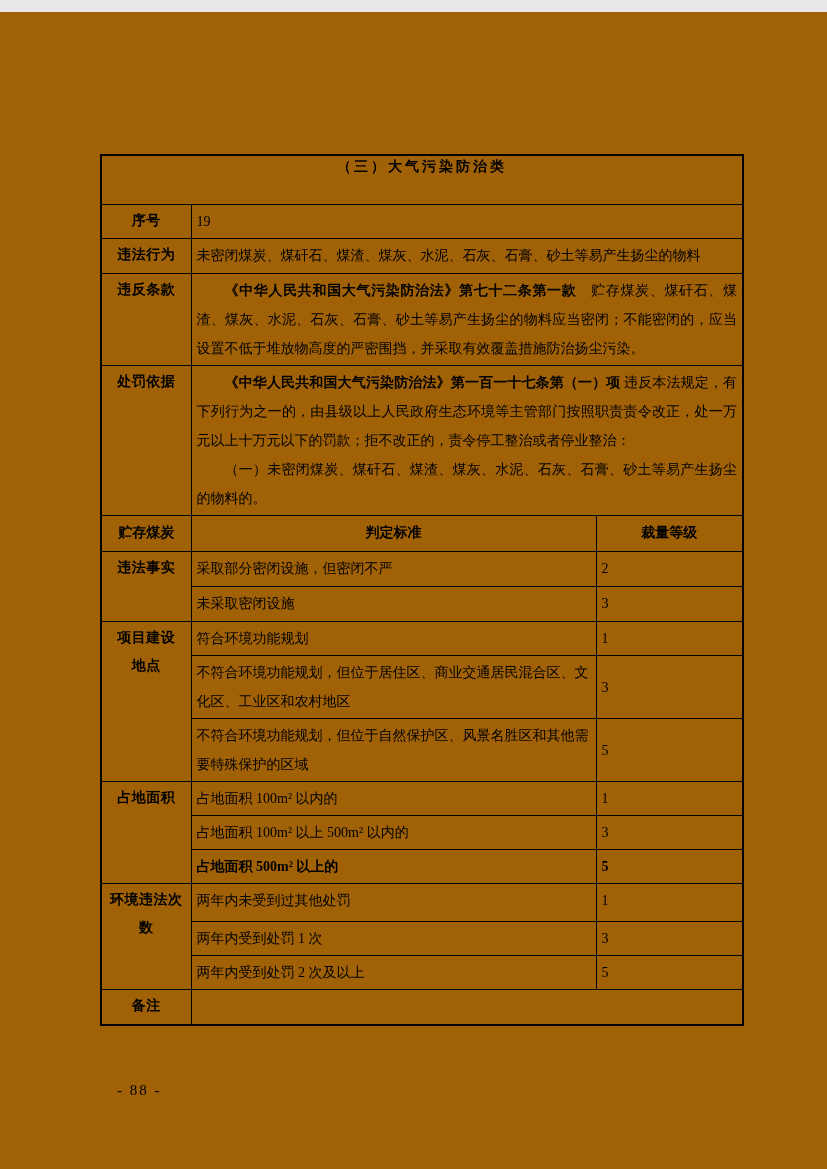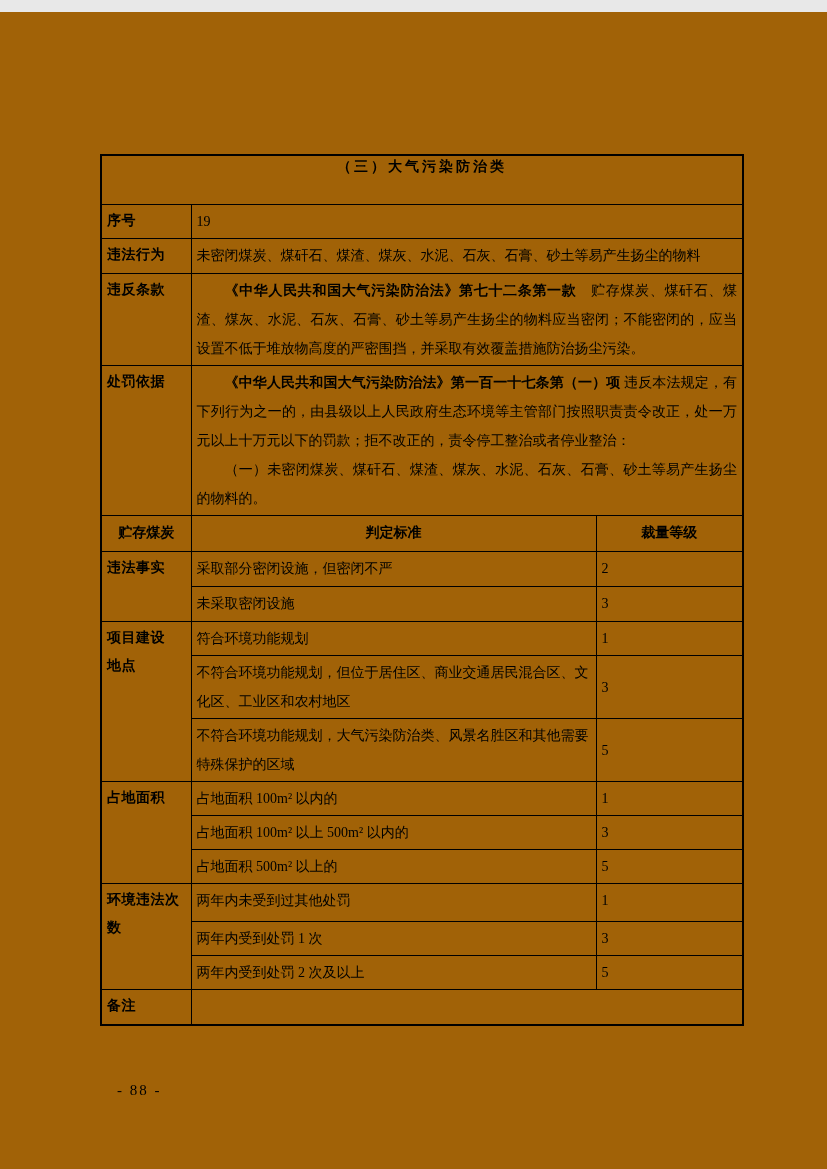--- a/index.html
+++ b/index.html
@@ -34,20 +34,21 @@
     height: 44px;
     font-size: 22px;
     font-weight: bold;
     text-align: center;
     vertical-align: middle;
     letter-spacing: 3px;
   }
   td.label-cell {
     font-size: 15px;
     font-weight: bold;
+    text-align: center;
     vertical-align: middle;
     white-space: pre-line;
     line-height: 2;
     letter-spacing: 0.5px;
   }
   td.center-cell {
     line-height: 29px;
   }
   td.para-cell { text-align: justify; }
   td.para-cell p {
@@ -76,21 +77,21 @@
   tr.r-clause   { height: 84px; }
   tr.r-basis    { height: 115px; }
   tr.r-dheader  { height: 36px; }
   tr.r-f1a { height: 35px; }
   tr.r-f1b { height: 35px; }
   tr.r-f2a { height: 33px; }
   tr.r-f2b { height: 56px; }
   tr.r-f2c { height: 56px; }
   tr.r-f3a { height: 34px; }
   tr.r-f3b { height: 34px; }
-  tr.r-f3c { height: 34px; }
+  tr.r-f3c { height: 34px; font-weight: bold; }
   tr.r-f4a { height: 38px; }
   tr.r-f4b { height: 29px; }
   tr.r-f4c { height: 33px; }
   tr.r-remark { height: 35px; }
 </style>
 </head>
 <body>
 
 <div class="page">
   <table class="doc-table">
@@ -150,21 +151,21 @@
       <td rowspan="3" class="label-cell">项目建设
 地点</td>
       <td class="center-cell">符合环境功能规划</td>
       <td class="center-cell">1</td>
     </tr>
     <tr class="r-f2b">
       <td class="center-cell">不符合环境功能规划，但位于居住区、商业交通居民混合区、文化区、工业区和农村地区</td>
       <td class="center-cell" style="vertical-align:middle">3</td>
     </tr>
     <tr class="r-f2c">
-      <td class="center-cell">不符合环境功能规划，大气污染防治类、风景名胜区和其他需要特殊保护的区域</td>
+      <td class="center-cell">不符合环境功能规划，但位于自然保护区、风景名胜区和其他需要特殊保护的区域</td>
       <td class="center-cell" style="vertical-align:middle">5</td>
     </tr>
 
     <tr class="r-f3a">
       <td rowspan="3" class="label-cell">占地面积</td>
       <td class="center-cell">占地面积 100m² 以内的</td>
       <td class="center-cell">1</td>
     </tr>
     <tr class="r-f3b">
       <td class="center-cell">占地面积 100m² 以上 500m² 以内的</td>

